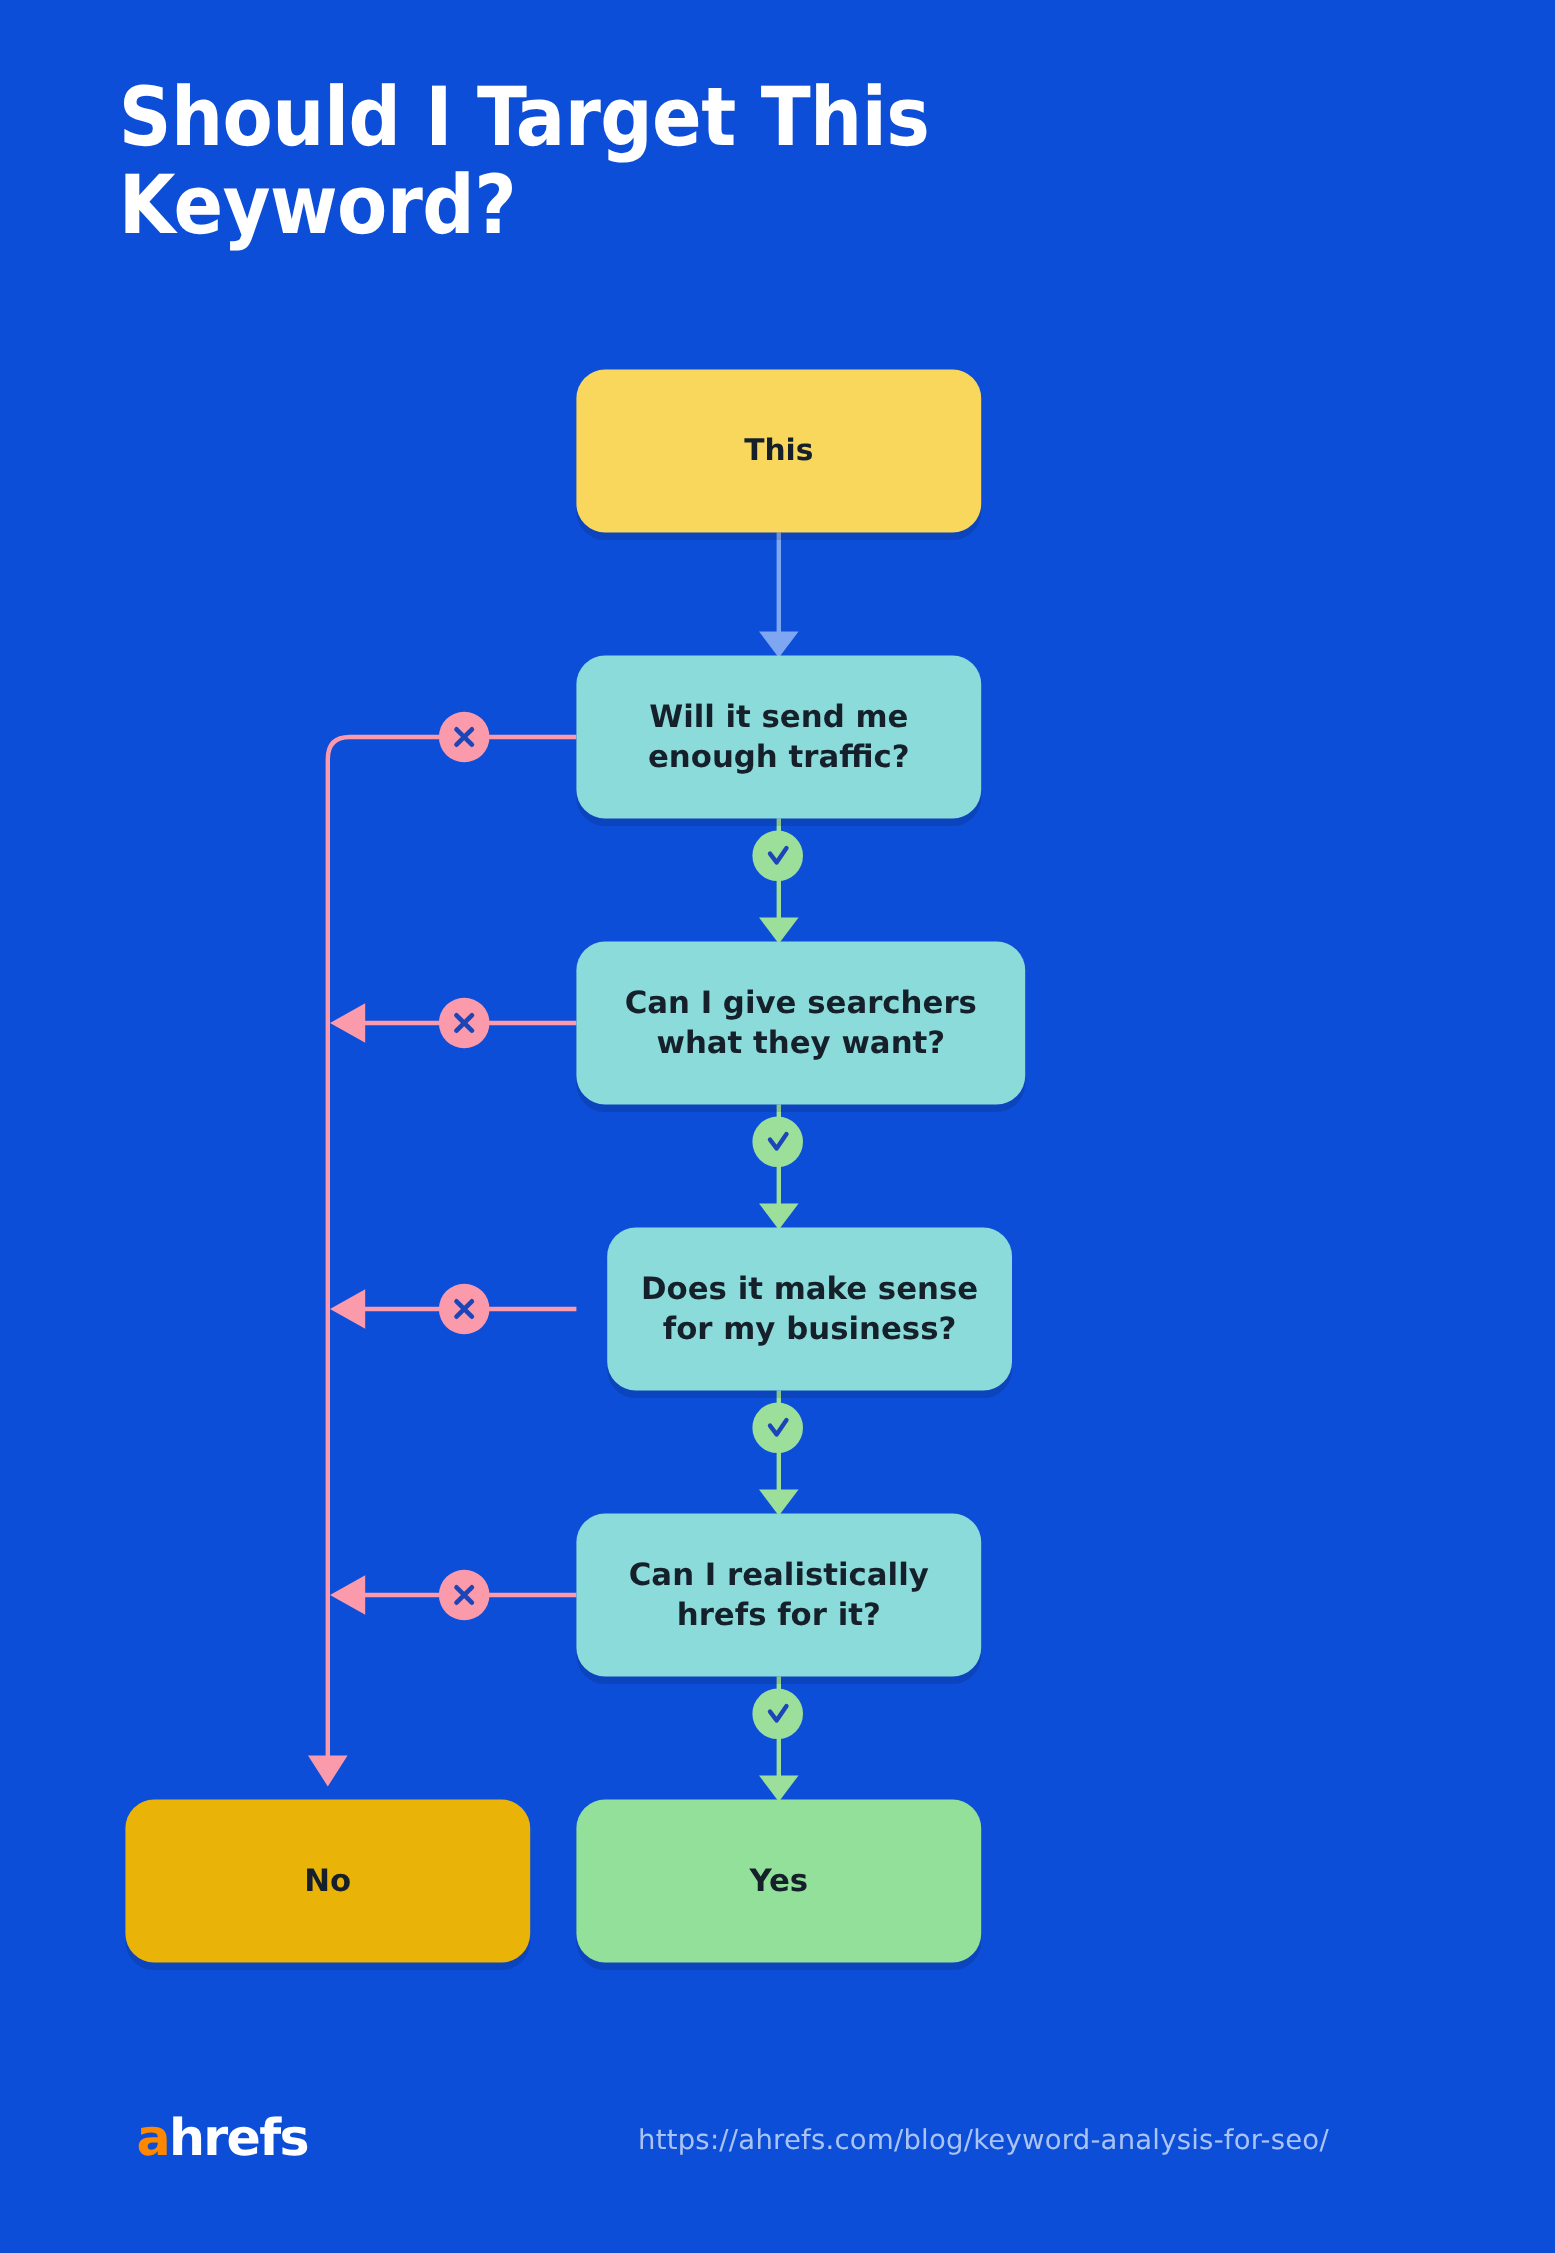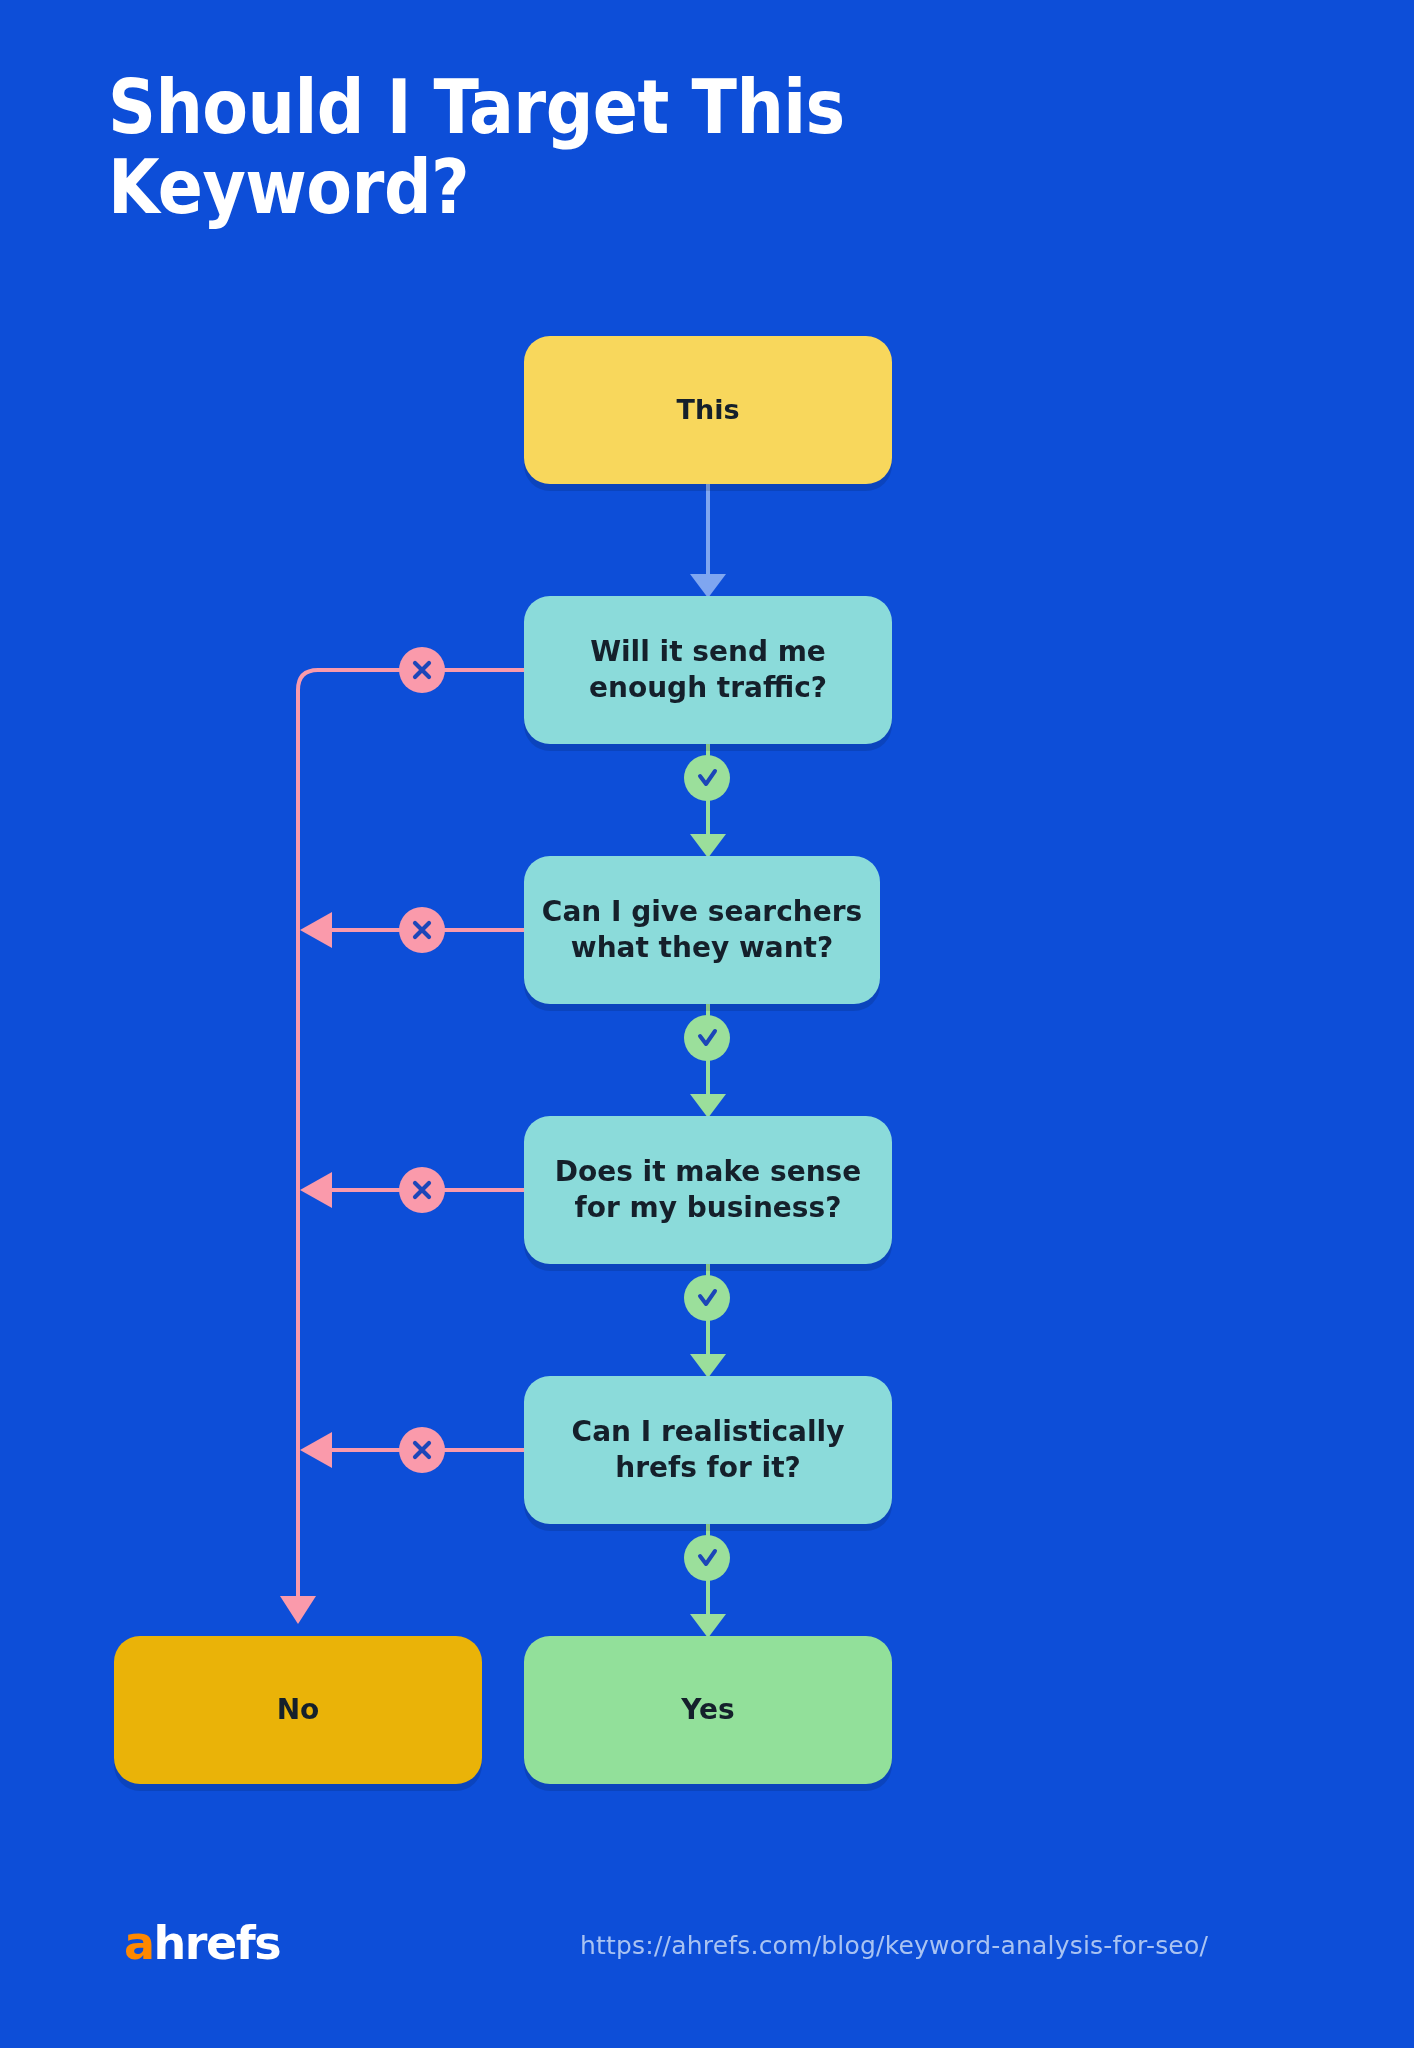--- a/index.html
+++ b/index.html
@@ -49,22 +49,22 @@
     white-space:pre-line;
     padding:0 14px;
   }
   .node.start   { background:#F8D75C; }
   .node.decide  { background:#8BDBDA; }
   .node.yes     { background:#92E09A; }
   .node.no      { background:#eab308; }
 
   .n-start  { left:524px; top:336px;  width:368px; height:148px; font-size:27px; }
   .n-d1     { left:524px; top:596px;  width:368px; height:148px; font-size:28px; }
-  .n-d2     { left:524px; top:856px;  width:356px; height:148px; font-size:28px; }
-  .n-d3     { left:524px; top:1116px; width:368px; height:148px; font-size:28px; }
+  .n-d2     { left:524px; top:856px;  width:408px; height:148px; font-size:28px; }
+  .n-d3     { left:552px; top:1116px; width:368px; height:148px; font-size:28px; }
   .n-d4     { left:524px; top:1376px; width:368px; height:148px; font-size:28px; }
   .n-yes    { left:524px; top:1636px; width:368px; height:148px; font-size:28px; }
   .n-no     { left:114px; top:1636px; width:368px; height:148px; font-size:28px; }
 
   
   .badge {
     position:absolute;
     width:46px; height:46px;
     border-radius:50%;
     display:flex; align-items:center; justify-content:center;

